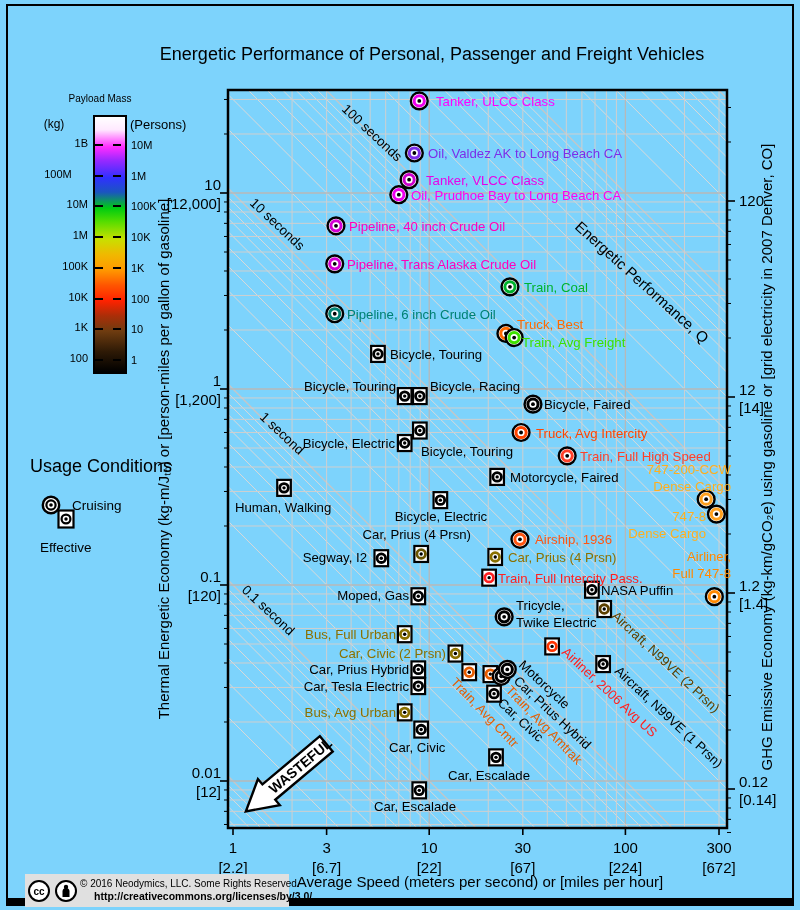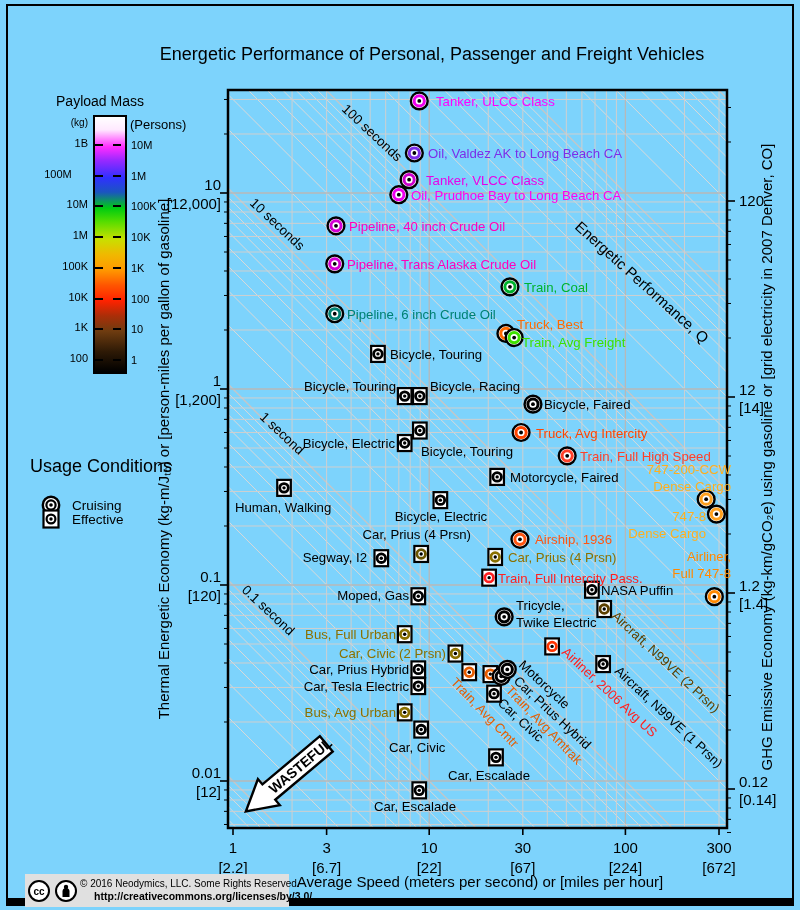--- a/index.html
+++ b/index.html
@@ -5,22 +5,22 @@
   html,body{margin:0;padding:0;background:#fff;}
   #page{position:relative;width:800px;height:910px;background:#7dd3fc;
         font-family:"Liberation Sans",sans-serif;overflow:hidden;}
   #frame{position:absolute;left:6px;top:4px;right:6px;bottom:4px;
          border:2px solid #000;border-bottom:8px solid #000;}
   #title{position:absolute;left:62px;top:44px;width:740px;text-align:center;
          font-size:18px;color:#000;}
   #plot-svg{position:absolute;left:0;top:0;}
   
   #payload-title{position:absolute;left:40px;top:93px;width:120px;text-align:center;
-                 font-size:14px;}
-  #kg-head{position:absolute;left:20px;top:117px;width:68px;text-align:right;font-size:10px;}
+                 font-size:10px;}
+  #kg-head{position:absolute;left:20px;top:117px;width:68px;text-align:center;font-size:12px;}
   #persons-head{position:absolute;left:130px;top:117px;font-size:13px;}
   #colorbar{position:absolute;left:93px;top:115px;width:30px;height:255px;
             border:2px solid #000;
             background:linear-gradient(to bottom,
               #ffffff 0%,#ffe9ff 5%,#ff2cff 11.8%,#9929ff 17%,#3030ff 23.8%,
               #1b55c0 29.5%,#00cc11 35.8%,#55dd00 41%,#c8e000 47.9%,#f0b800 54%,
               #ff9900 60%,#ff5500 66%,#ff2200 72%,#aa2e08 78%,#6e3c10 84%,
               #2e1a06 92%,#000000 100%);}
   .cb-tick{position:absolute;height:2px;background:#000;width:8px;}
   .cb-lab{position:absolute;font-size:11px;color:#000;white-space:nowrap;}
@@ -84,21 +84,21 @@
 
   <div id="usage-title">Usage Conditions</div>
   <div class="usage-row" style="top:478px;margin-top:16px;">
     <svg width="22" height="22">
       <circle cx="11" cy="11" r="8.2" fill="#fff" stroke="#000" stroke-width="2.4"></circle>
       <circle cx="11" cy="11" r="4.6" fill="none" stroke="#000" stroke-width="2.2"></circle>
       <circle cx="11" cy="11" r="1.8" fill="#000"></circle>
     </svg>
     <span class="lab">Cruising</span>
   </div>
-  <div class="usage-row" style="top:508px;">
+  <div class="usage-row" style="top:508px;flex-direction:column;">
     <svg width="22" height="22">
       <rect x="3.5" y="2.5" width="15" height="17" fill="#fff" stroke="#000" stroke-width="2.2"></rect>
       <circle cx="11" cy="11" r="4.4" fill="none" stroke="#000" stroke-width="2.2"></circle>
       <circle cx="11" cy="11" r="1.7" fill="#000"></circle>
     </svg>
     <span class="lab">Effective</span>
   </div>
 
   <svg id="plot-svg" width="800" height="910">
       <clipPath id="plotclip">

